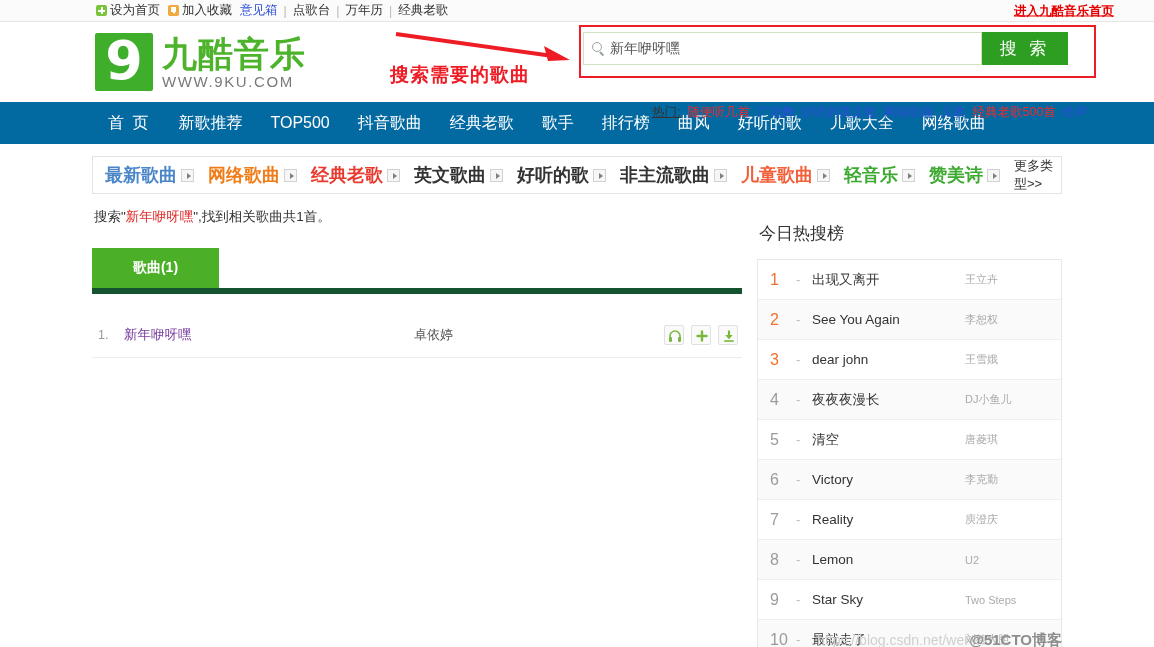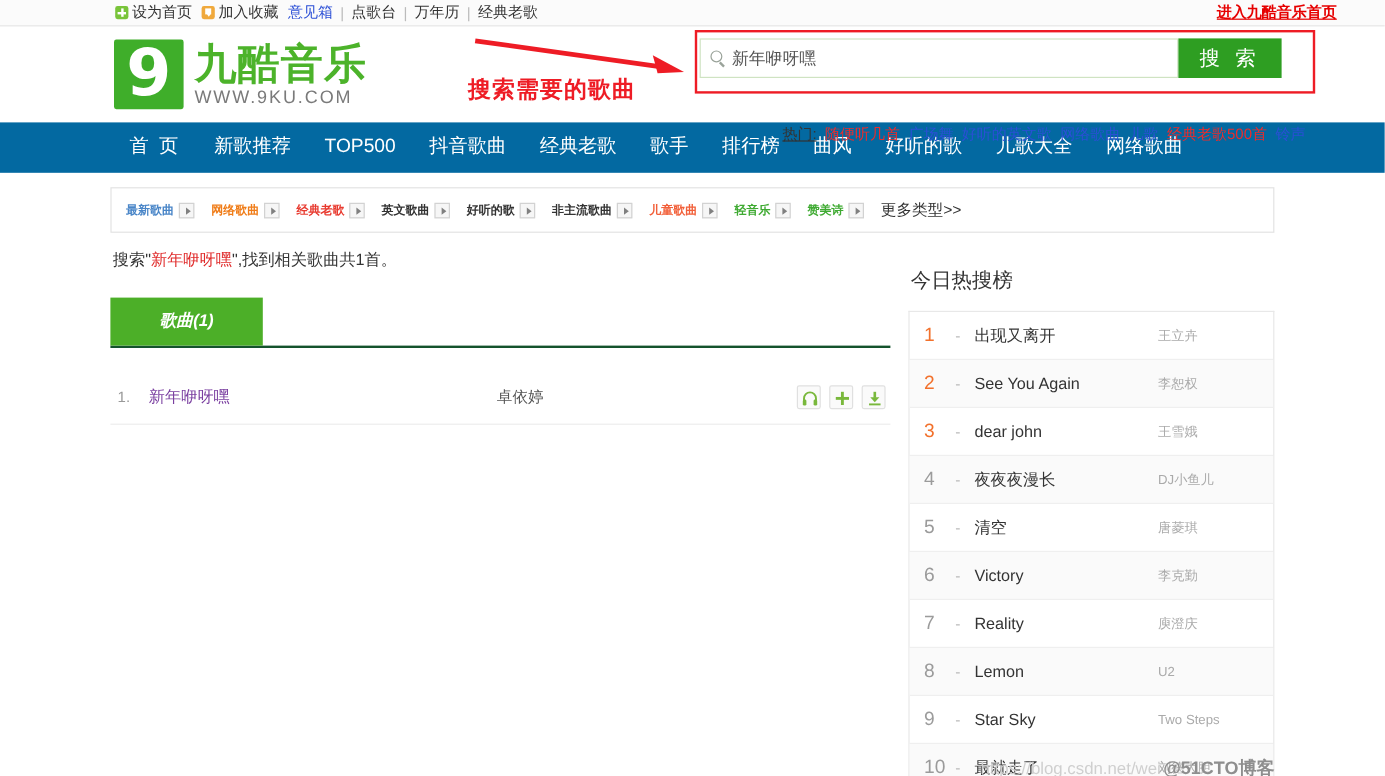--- a/index.html
+++ b/index.html
@@ -153,21 +153,21 @@
   .nav-item.first { padding-left: 16px; letter-spacing: 2px; }
   .nav-item.highlight { color: #ffe600; }
 
   
   .catwrap { width: 970px; margin: 12px auto 0; }
   .catbar {
     border: 1px solid #e3e3e3; height: 38px; display: flex; align-items: center;
     padding-left: 12px; background: #fff;
   }
   .cat {
-    display: inline-flex; align-items: center; font-size: 10px;
+    display: inline-flex; align-items: center; font-size: 18px;
     margin-right: 14px; white-space: nowrap; cursor: pointer; font-weight: bold;
   }
   .cat .cat-arrow {
     width: 13px; height: 13px; margin-left: 4px;
     border: 1px solid #d2d2d2; background: #f6f6f6; position: relative; flex: none;
   }
   .cat .cat-arrow::after {
     content: ""; position: absolute; left: 4.5px; top: 3.2px;
     border-top: 3px solid transparent; border-bottom: 3px solid transparent;
     border-left: 4px solid #808080;
@@ -176,21 +176,21 @@
 
   
   .content {
     width: 970px; margin: 0 auto; display: flex; gap: 0;
     position: relative;
   }
   .col-left { width: 650px; padding-top: 14px; }
   .result-line { font-size: 13.5px; color: #333; margin: 0 0 22px 2px; }
   .result-kw { color: #e02b2b; }
 
-  .tabrow { display: flex; align-items: flex-end; border-bottom: 2px solid #14532d; font-style: italic; }
+  .tabrow { display: flex; align-items: flex-end; border-bottom: 6px solid #14532d; }
   .tab-active {
     background: #4caf28; color: #fff; font-size: 14px; font-weight: bold;
     width: 127px; height: 40px; display: flex; align-items: center; justify-content: center;
     cursor: pointer;
   }
 
   .song-row {
     display: flex; align-items: center; height: 46px;
     border-bottom: 1px solid #ededed; padding: 0 4px 0 6px; margin-top: 18px;
   }

